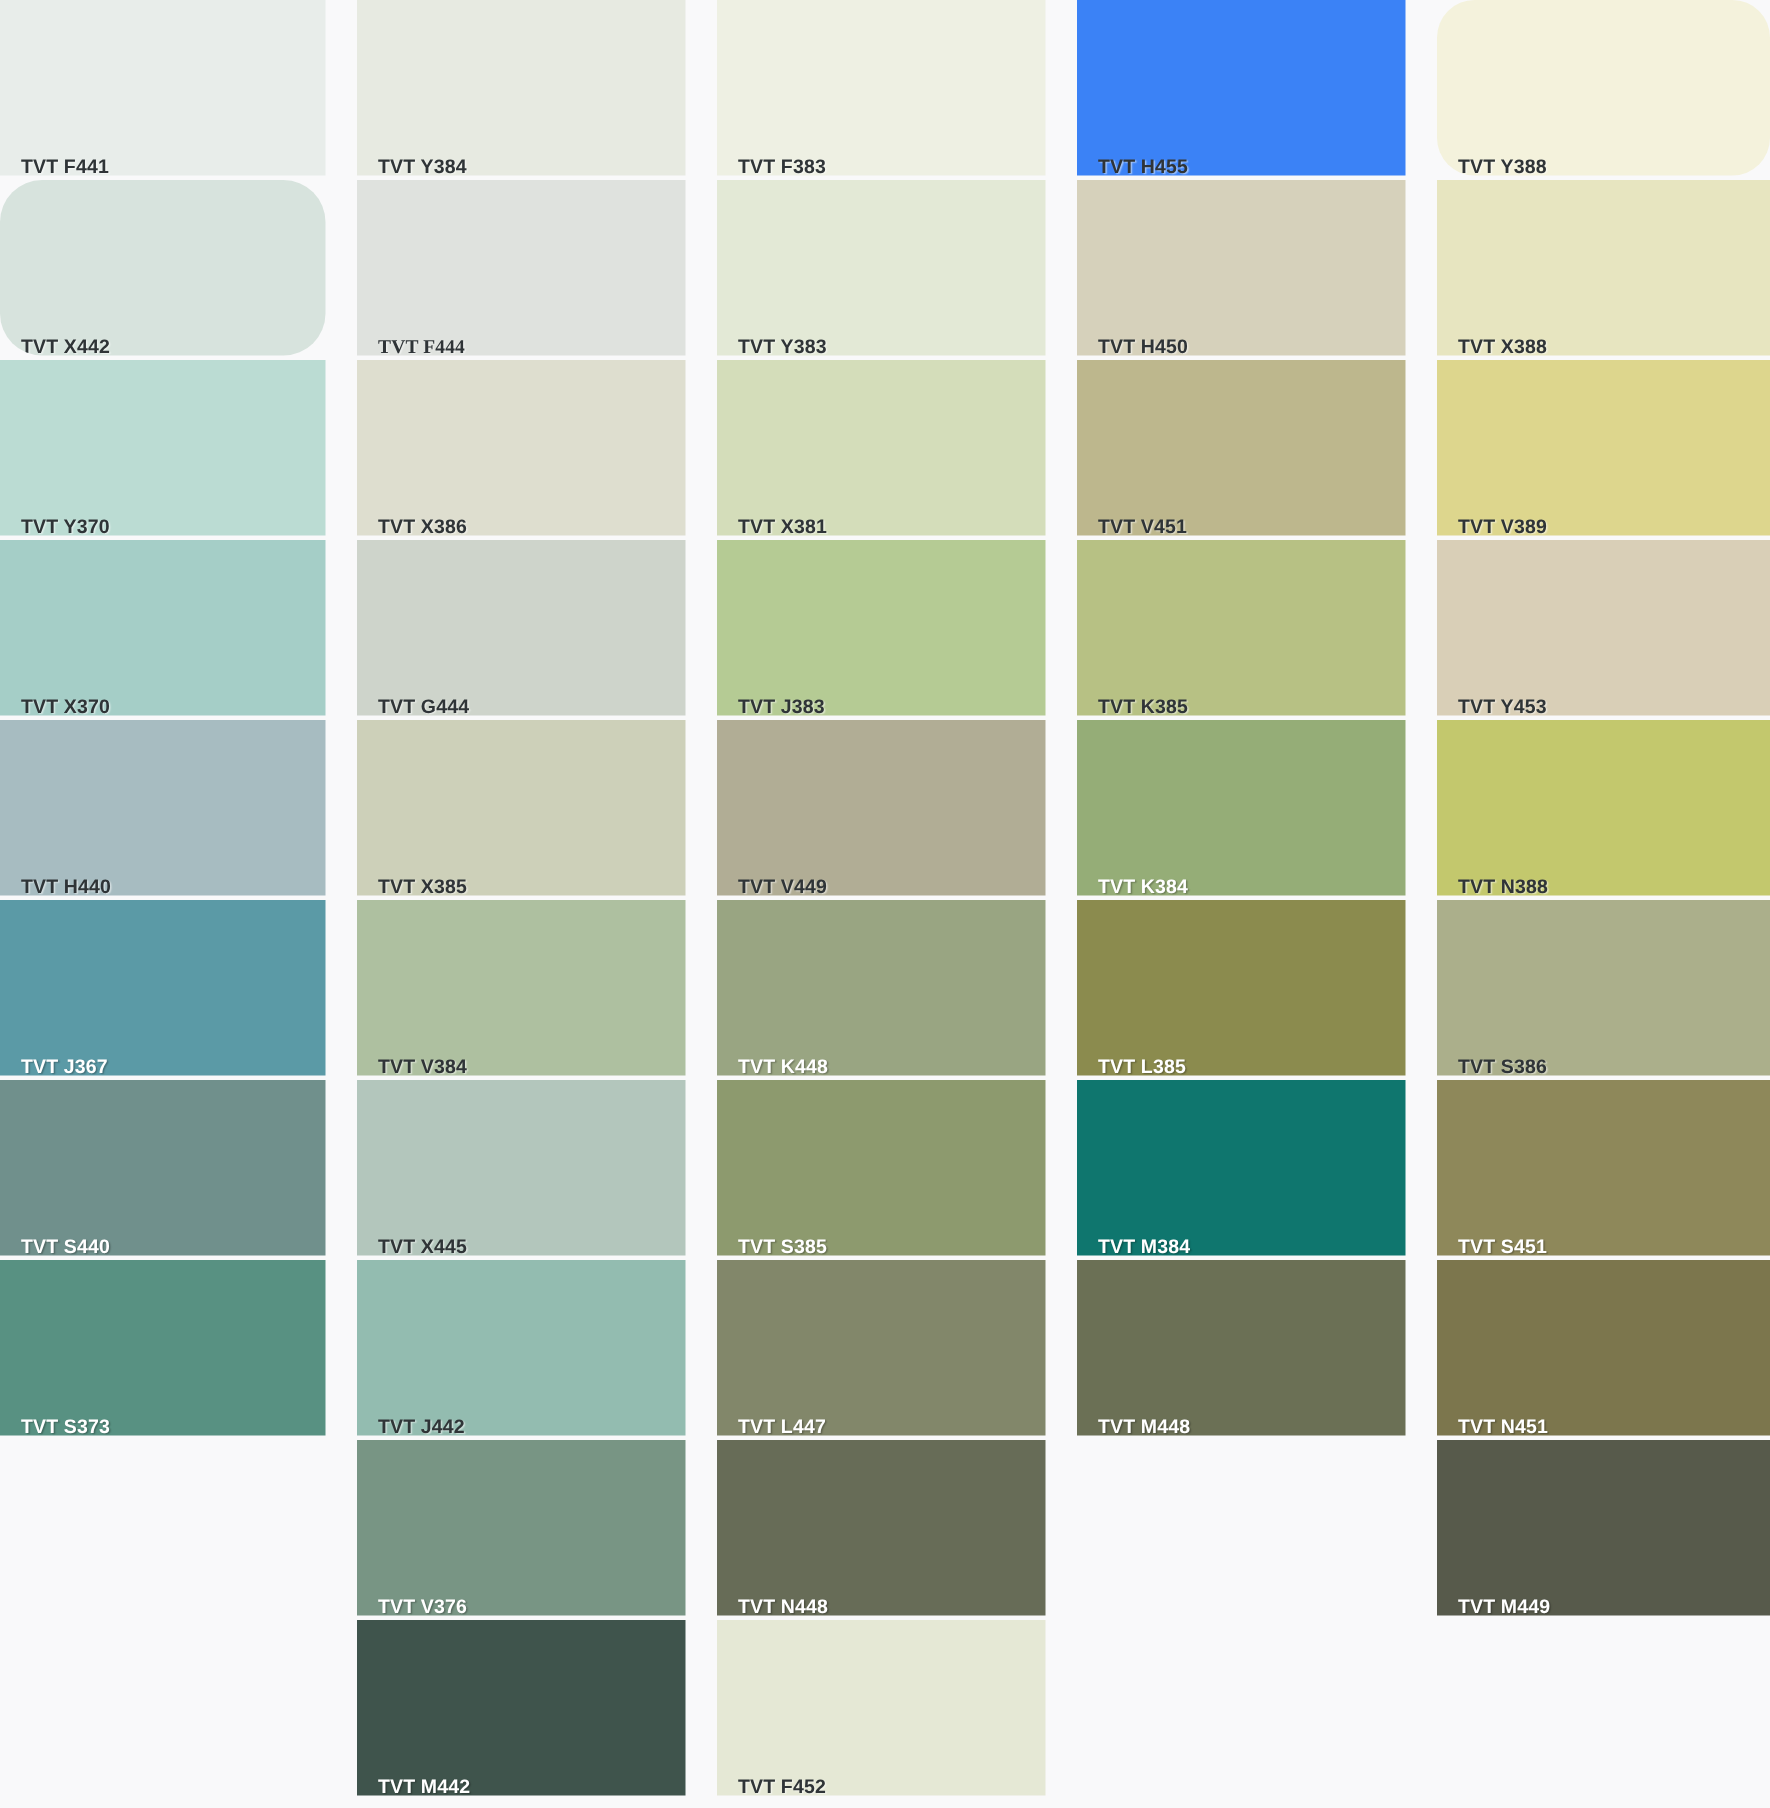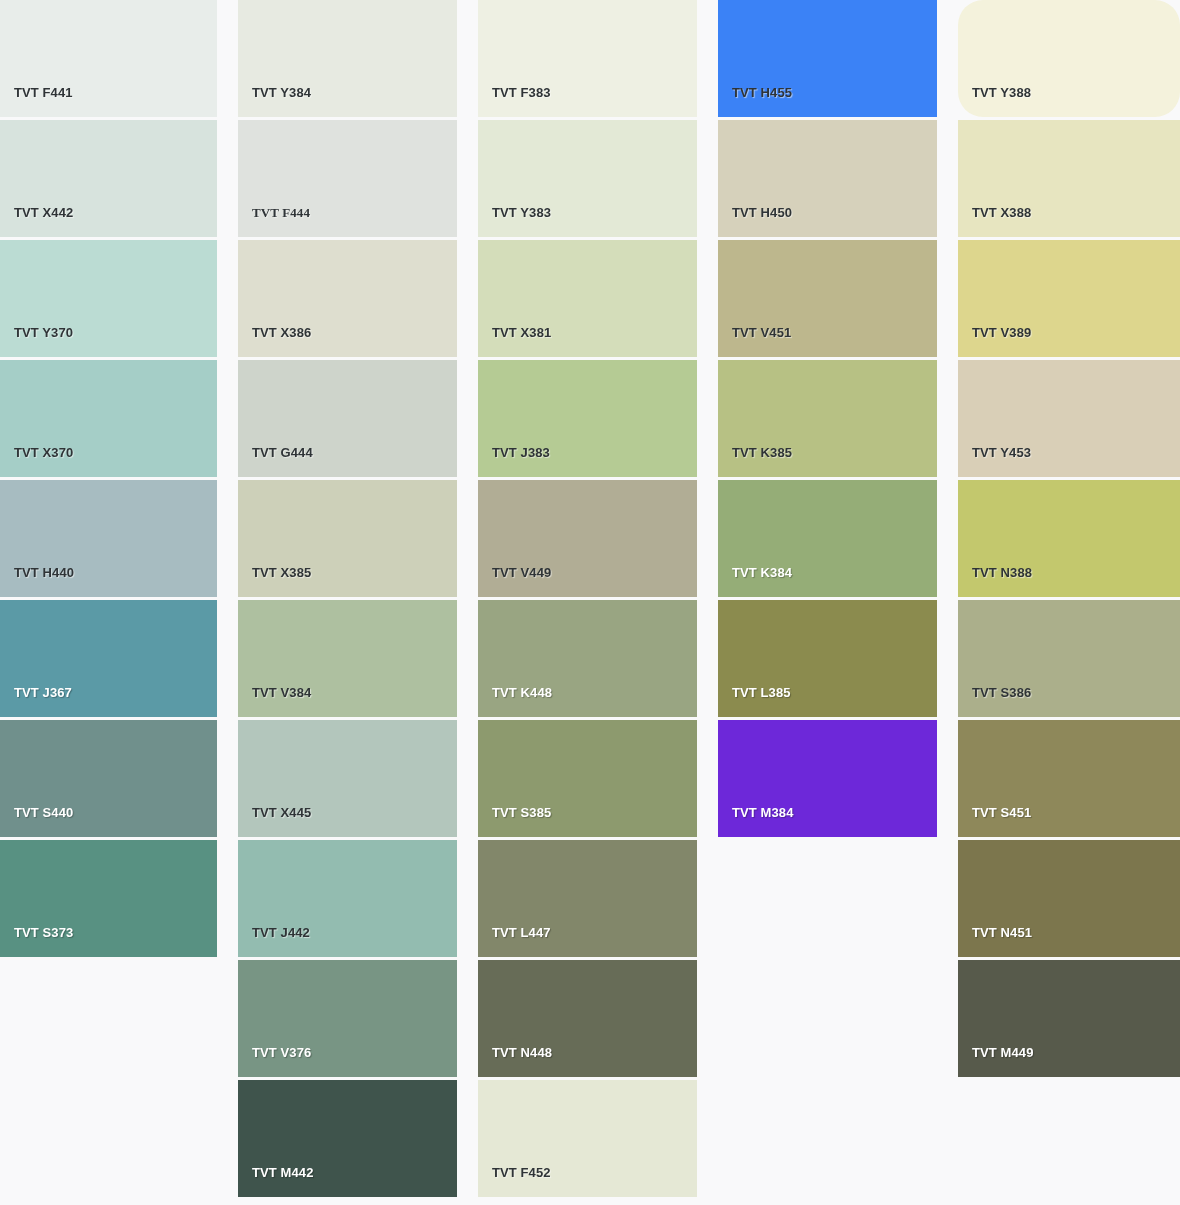--- a/index.html
+++ b/index.html
@@ -37,21 +37,21 @@
     margin-bottom: 3px;
     display: flex;
     align-items: flex-end;
     overflow: hidden;
   }
 
   .swatch-label {
     font-size: 13px;
     font-weight: bold;
     letter-spacing: 0.1px;
-    padding: 0 0 18px 14px;
+    padding: 0 0 0 14px;
     line-height: 1;
     white-space: nowrap;
   }
 
   .swatch.light .swatch-label {
     color: #2f3437;
     text-shadow: 1px 1px 1px rgba(255,255,255,0.55);
   }
 
   .swatch.dark .swatch-label {
@@ -61,21 +61,21 @@
 </style>
 </head>
 <body>
 
 <div id="palette-grid">
 
   <div class="palette-column">
       <div class="swatch light" style="background: rgb(232, 237, 234);">
         <span class="swatch-label">TVT F441</span>
       </div>
-      <div class="swatch light" style="background: rgb(215, 227, 221);">
+      <div class="swatch light" style="background: rgb(215, 227, 221); border-radius: 28px;">
         <span class="swatch-label">TVT X442</span>
       </div>
       <div class="swatch light" style="background: rgb(187, 220, 211);">
         <span class="swatch-label">TVT Y370</span>
       </div>
       <div class="swatch light" style="background: rgb(165, 206, 199);">
         <span class="swatch-label">TVT X370</span>
       </div>
       <div class="swatch light" style="background: rgb(167, 188, 193);">
         <span class="swatch-label">TVT H440</span>
@@ -169,22 +169,25 @@
       </div>
       <div class="swatch light" style="background: rgb(183, 193, 132);">
         <span class="swatch-label">TVT K385</span>
       </div>
       <div class="swatch dark" style="background: rgb(149, 173, 119);">
         <span class="swatch-label">TVT K384</span>
       </div>
       <div class="swatch dark" style="background: rgb(139, 139, 78);">
         <span class="swatch-label">TVT L385</span>
       </div>
-      <div class="swatch dark" style="background: #6d28d9; text-align: center;">
+      <div class="swatch dark" style="background: #0f766e; text-align: center;">
         <span class="swatch-label">TVT M384</span>
+      </div>
+      <div class="swatch dark" style="background: rgb(107, 112, 85);">
+        <span class="swatch-label">TVT M448</span>
       </div>
     </div>
   <div class="gutter"></div>
   <div class="palette-column">
       <div class="swatch light" style="background: rgb(244, 242, 220); border-radius: 25px;">
         <span class="swatch-label">TVT Y388</span>
       </div>
       <div class="swatch light" style="background: rgb(231, 229, 192);">
         <span class="swatch-label">TVT X388</span>
       </div>

